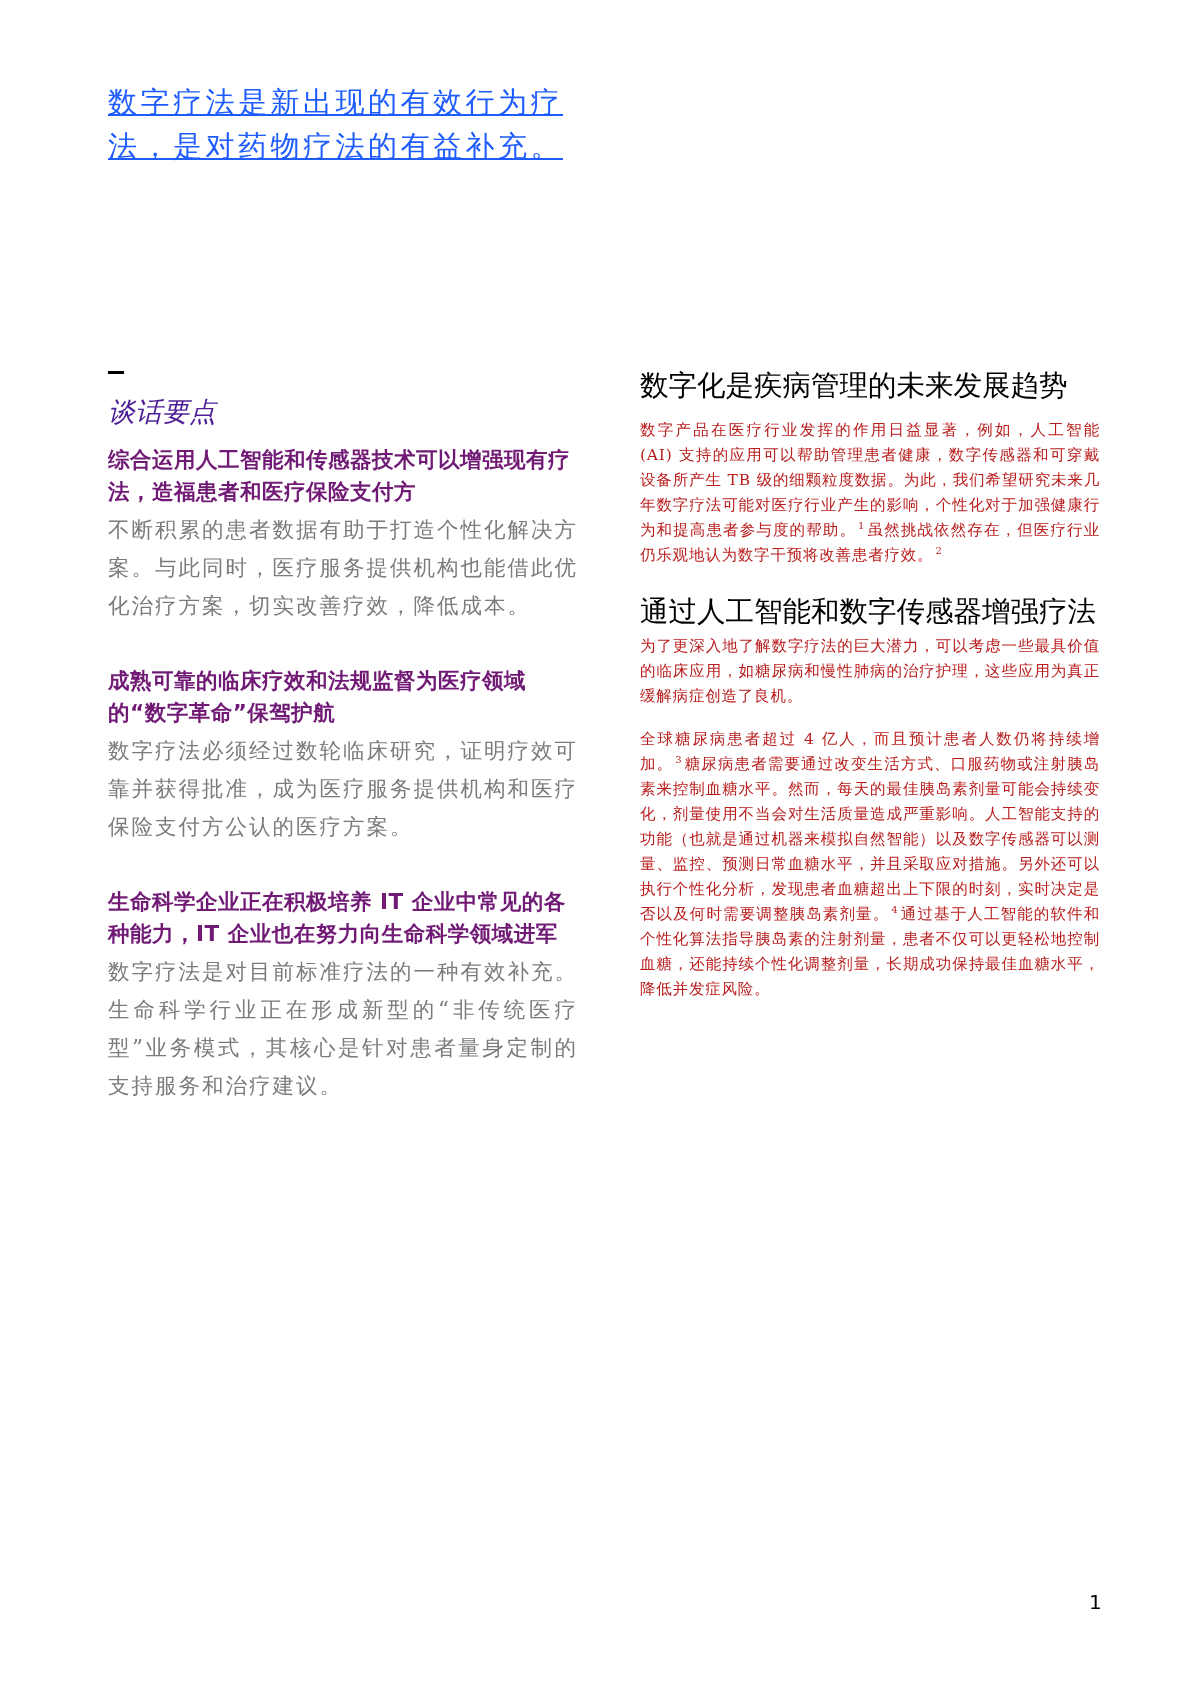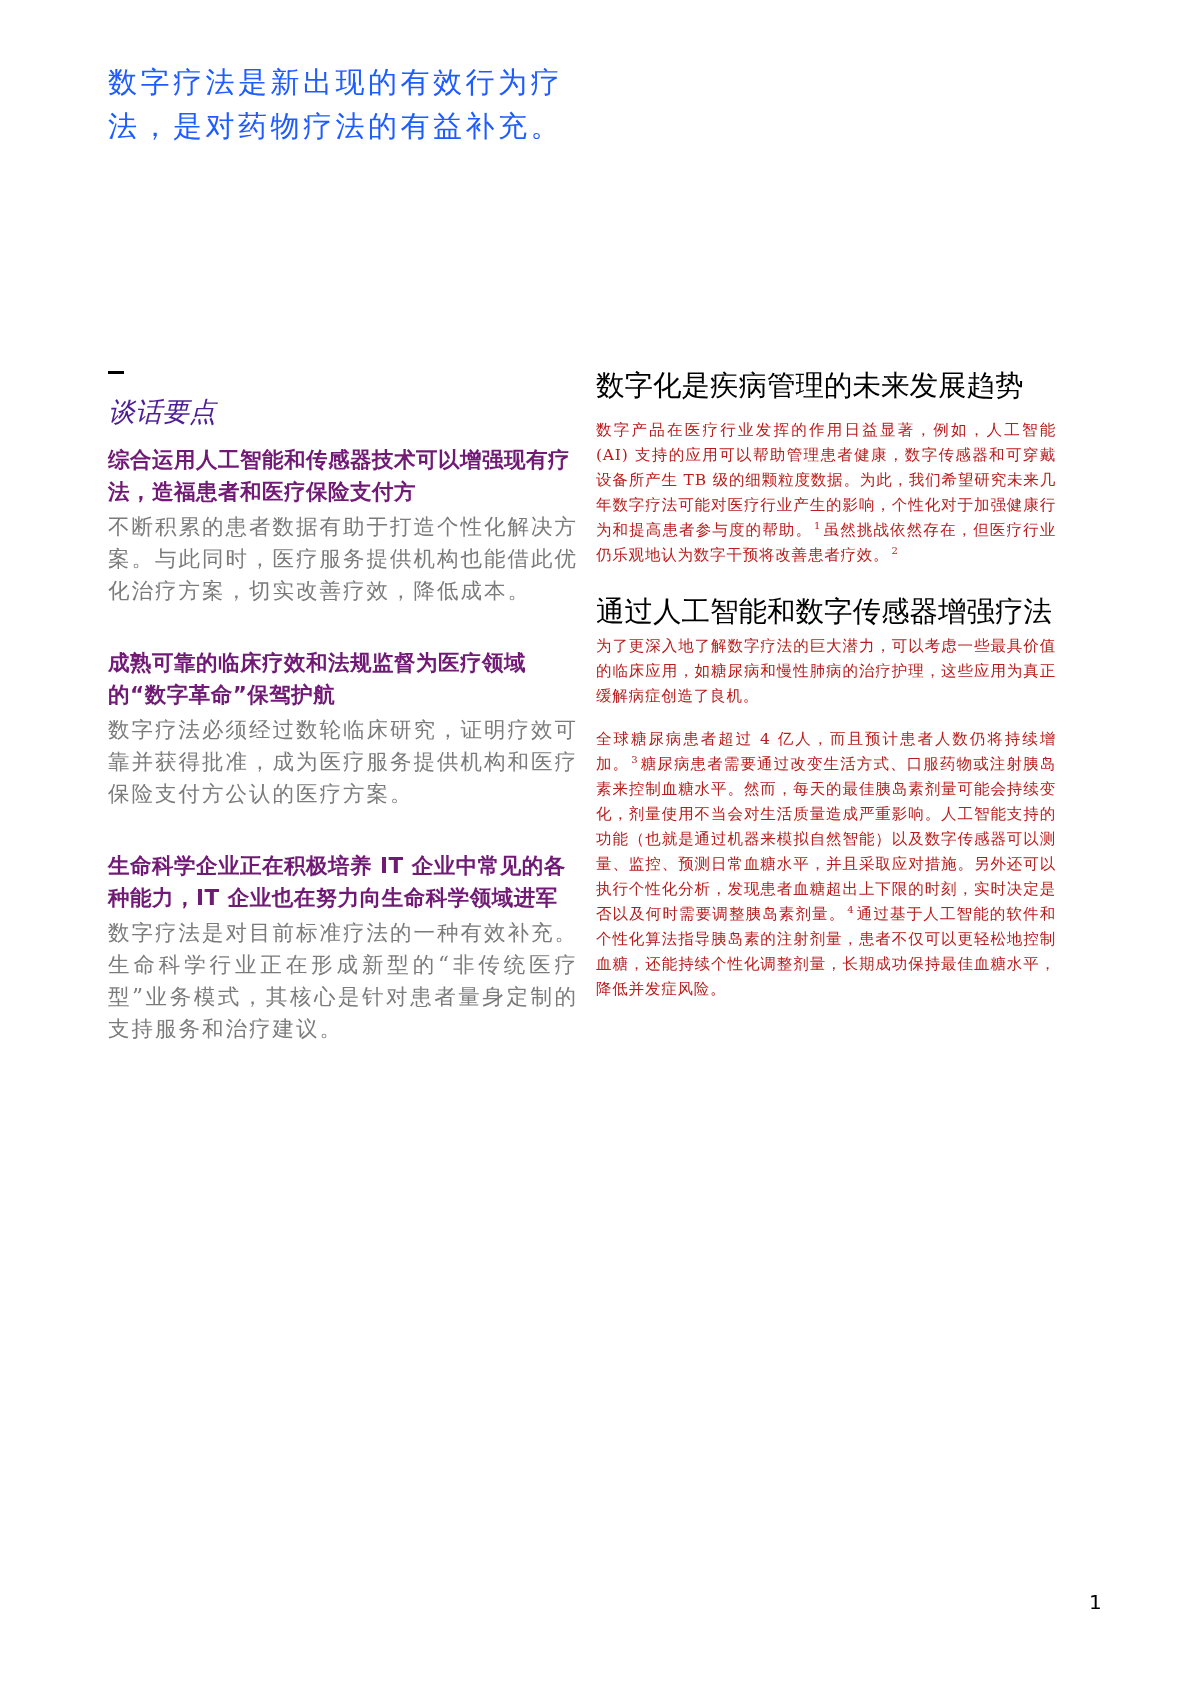--- a/index.html
+++ b/index.html
@@ -11,29 +11,30 @@
       width: 1190px;
       height: 1683px;
       position: relative;
       overflow: hidden;
       font-family: "DejaVu Serif", "Liberation Serif", serif;
       color: #000000;
     }
     .page-title {
       position: absolute;
       left: 108px;
-      top: 60px;
+      top: 80px;
       width: 490px;
       font-size: 29px;
       line-height: 44px;
       letter-spacing: 3.5px;
       color: #1e5cff;
       font-family: "DejaVu Serif", serif;
       margin: 0;
       font-weight: normal;
+      text-decoration: underline;
     }
     .left-col {
       position: absolute;
       left: 108px;
       top: 360px;
       width: 470px;
     }
     .dash {
       display: block;
       width: 16px;
@@ -56,30 +57,30 @@
       font-weight: bold;
       font-size: 21.5px;
       line-height: 32px;
       color: #701a75;
       margin: 0;
       letter-spacing: 0.5px;
     }
     .kp-body {
       font-family: "DejaVu Serif", serif;
       font-size: 21.5px;
-      line-height: 32px;
+      line-height: 38px;
       color: #7b7b7b;
       margin: 3px 0 0 0;
       letter-spacing: 2px;
       text-align: justify;
     }
     .kp { margin-bottom: 40px; }
     .right-col {
       position: absolute;
-      left: 596px;
+      left: 640px;
       top: 364px;
       width: 460px;
     }
     .r-heading {
       font-family: "DejaVu Serif", serif;
       font-size: 28.5px;
       line-height: 44px;
       margin: 0;
       font-weight: normal;
       color: #000;

